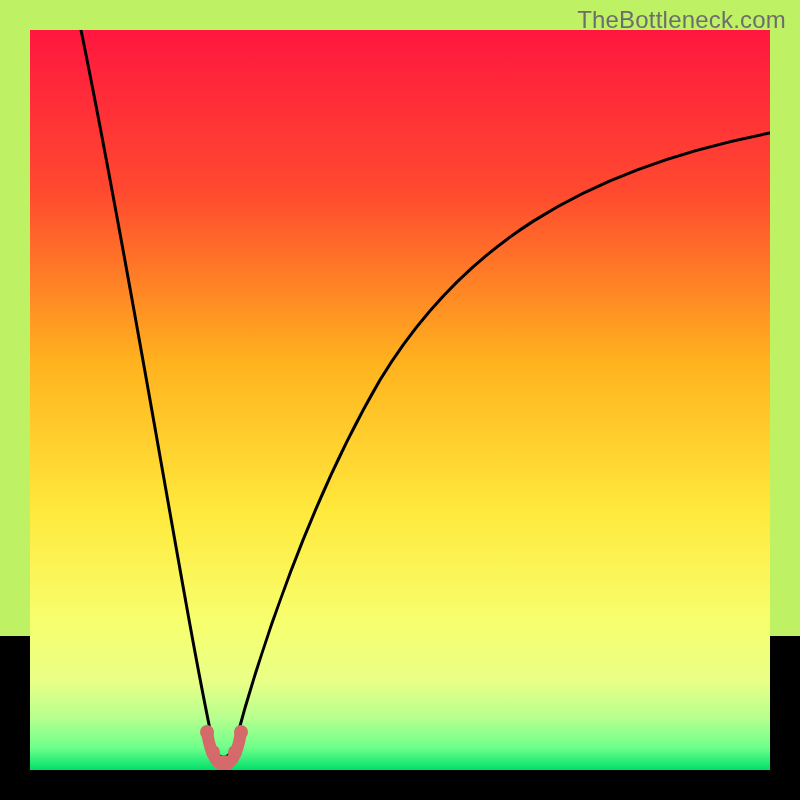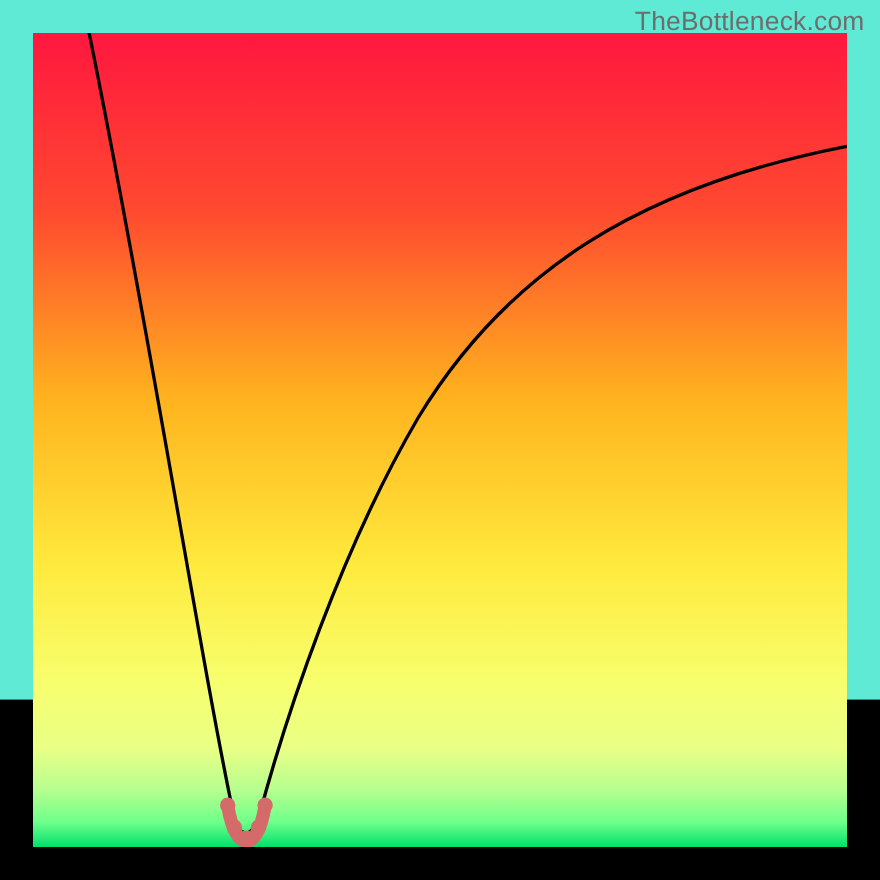--- a/index.html
+++ b/index.html
@@ -10,21 +10,21 @@
     background: #000;
     overflow: hidden;
     font-family: Arial, Helvetica, sans-serif;
   }
   .frame {
     position: absolute;
     left: 0;
     top: 0;
     width: 800px;
     height: 636px;
-    background: #5eead4;
+    background: #bef264;
   }
   .plot {
     position: absolute;
     left: 30px;
     top: 30px;
     width: 740px;
     height: 740px;
     overflow: hidden;
   }
   .gradient {

